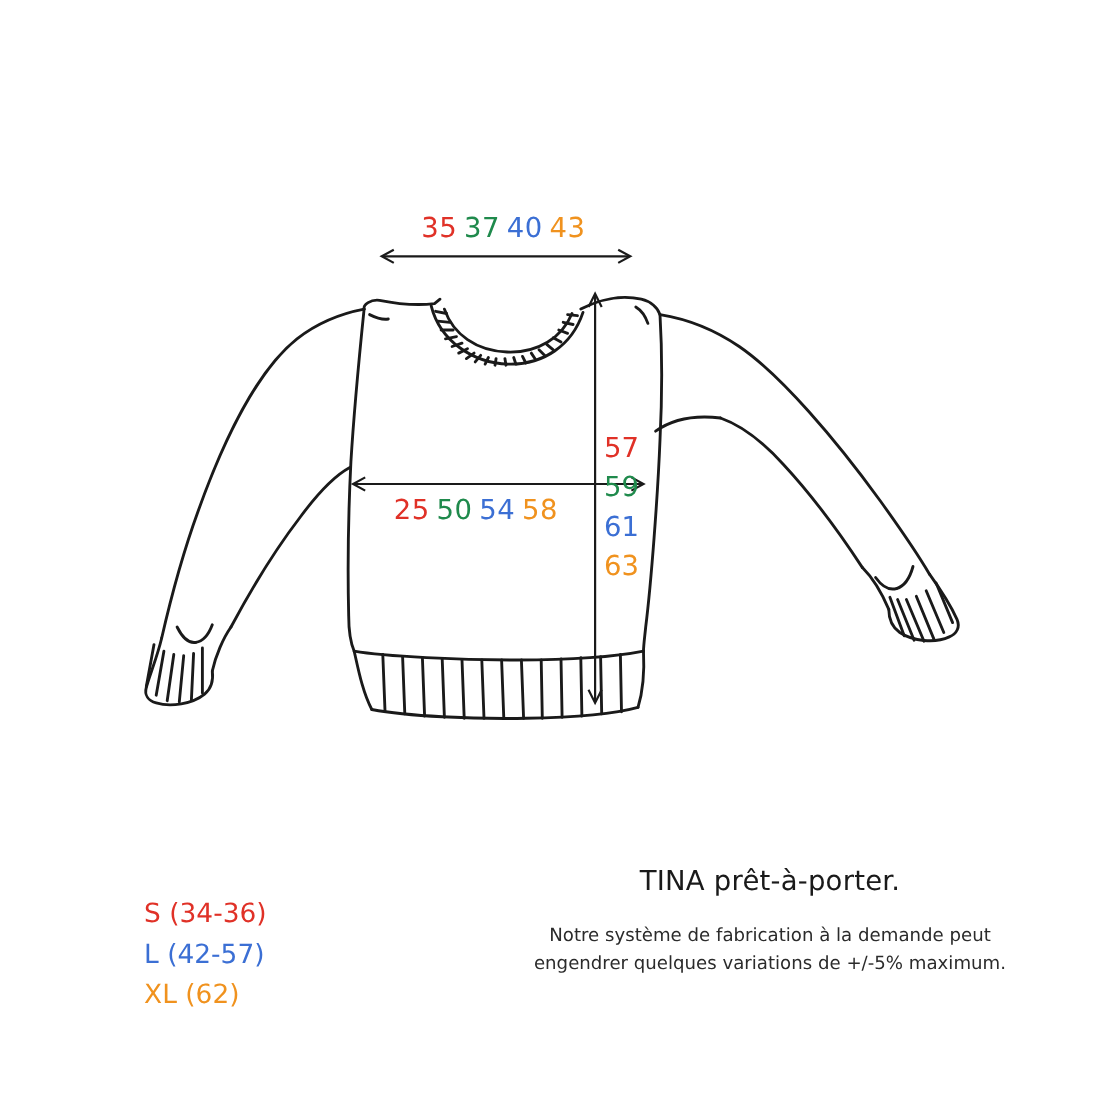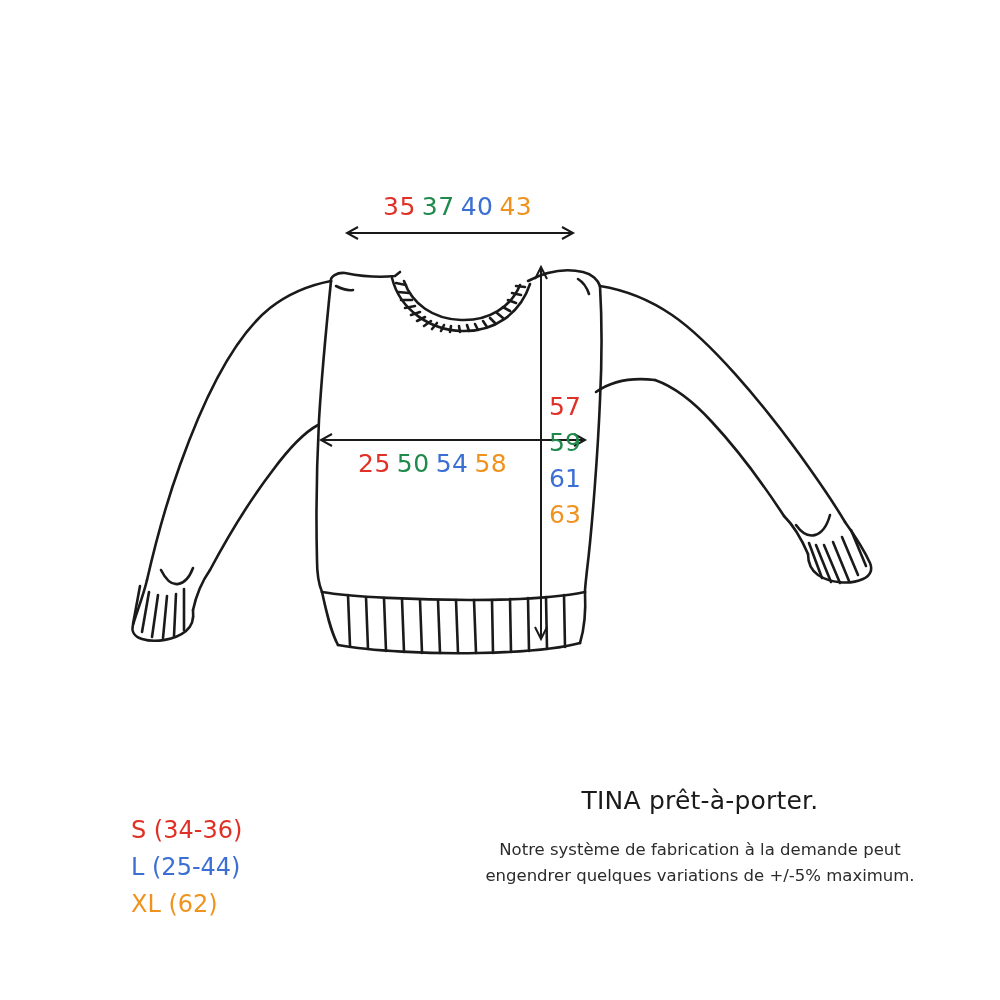--- a/index.html
+++ b/index.html
@@ -247,20 +247,20 @@
 
 <div class="meas-label" id="length-measure">
   <span style="color:#e03127">57</span>
   <span style="color:#1f8a4c">59</span>
   <span style="color:#3b6fd4">61</span>
   <span style="color:#f0921e">63</span>
 </div>
 
 <div id="legend">
   <div style="color:#e03127">S (34-36)</div>
-  <div style="color:#3b6fd4">L (25-44)</div>
+  <div style="color:#3b6fd4">L (42-57)</div>
   <div style="color:#f0921e">XL (62)</div>
 </div>
 
 <div id="brand">
   <div id="brand-title">TINA prêt-à-porter.</div>
   <div id="brand-note">Notre système de fabrication à la demande peut engendrer quelques variations de +/-5% maximum.</div>
 </div>
 
 </body></html>

